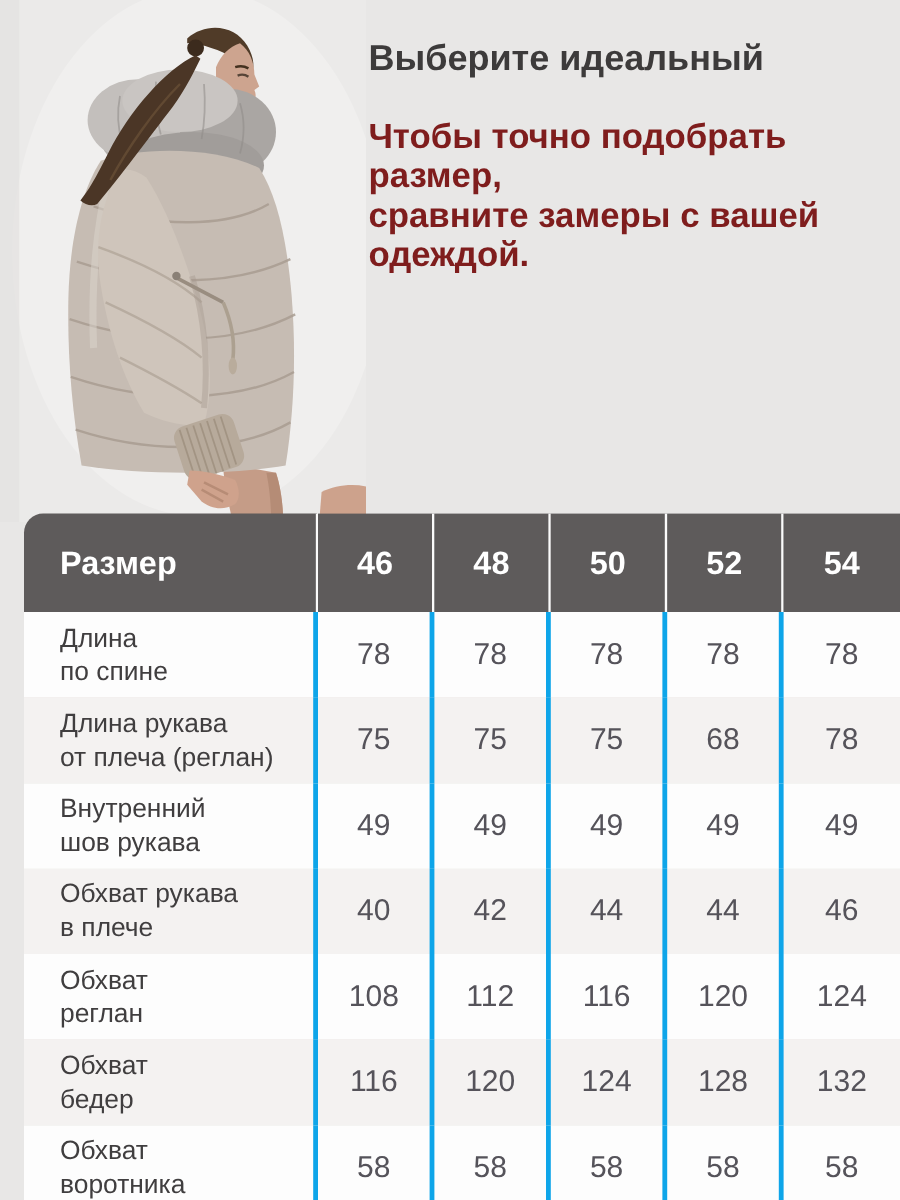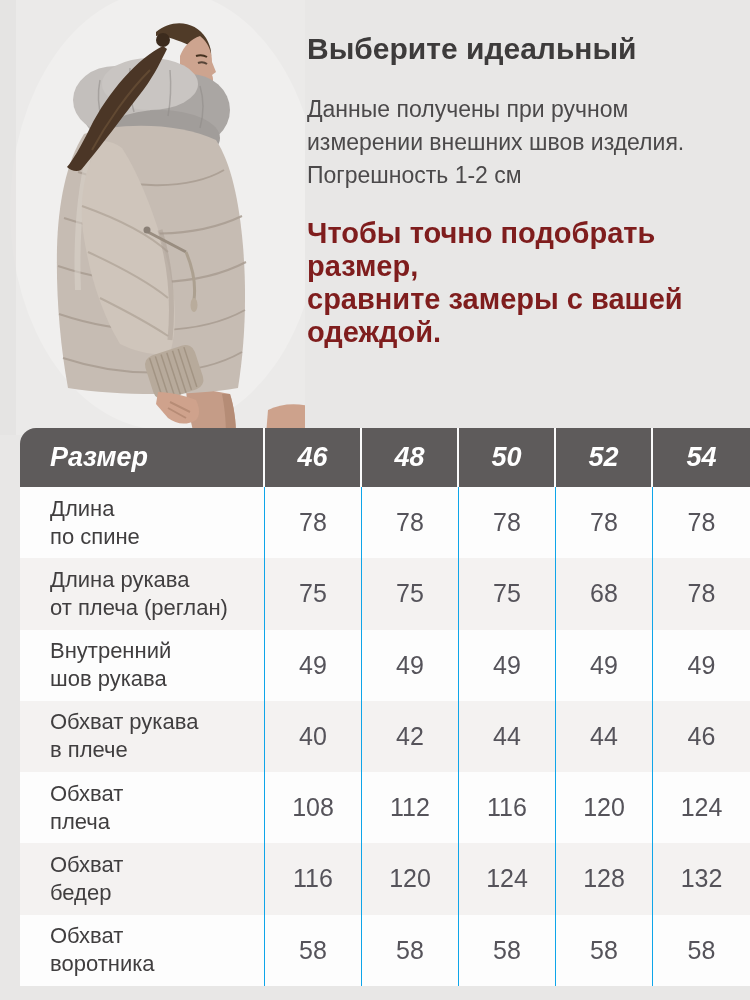--- a/index.html
+++ b/index.html
@@ -46,22 +46,21 @@
 
   
   .size-table {
     position: absolute;
     left: 20px; top: 428px;
     width: 730px;
   }
   .thead {
     display: grid;
     grid-template-columns: 245px 97px 97px 97px 97px 97px;
-    height: 59px;
-    font-style: italic;
+    height: 82px;
   }
   .th {
     background: #5e5b5b;
     color: #ffffff;
     font-weight: 700;
     font-size: 27px;
     display: flex;
     align-items: center;
     justify-content: center;
     border-right: 2px solid #fbfbfb;
@@ -76,21 +75,21 @@
     display: grid;
     grid-template-columns: 245px 97px 97px 97px 97px 97px;
     height: 71.28px;
   }
   .tr:nth-child(odd)  { background: #fdfdfd; }
   .tr:nth-child(even) { background: #f4f2f1; }
   .td {
     display: flex;
     align-items: center;
     justify-content: center;
-    border-right: 1px solid #0ea5e9;
+    border-right: 4px solid #0ea5e9;
     font-size: 25px;
     font-weight: 400;
     color: #55535a;
   }
   .td:last-child { border-right: none; }
   .td-label {
     justify-content: flex-start;
     padding-left: 30px;
     font-size: 22px;
     line-height: 28px;
@@ -175,25 +174,20 @@
   </g>
 
   <path d="M163 46 C138 58 108 92 90 128 C80 148 73 160 67 167 C71 171 77 172 81 170 C99 149 124 115 144 89 C155 74 162 59 167 49 Z" fill="#4b3626"></path>
   <path d="M150 70 C128 92 106 124 92 150" stroke="#6b5138" stroke-width="2" fill="none" opacity="0.7"></path>
 </svg>
 
 <div class="hero-text">
   <h1 class="hero-title">
     <span>Выберите идеальный</span><br>
   </h1>
-  <p class="hero-subtitle">
-    <span>Данные получены при ручном</span><br>
-    <span>измерении внешних швов изделия.</span><br>
-    <span>Погрешность 1-2 см</span>
-  </p>
   <p class="hero-note">
     <span>Чтобы точно подобрать размер,</span><br>
     <span>сравните замеры с вашей одеждой.</span>
   </p>
 </div>
 
 <div class="size-table">
   <div class="thead">
     <div class="th th-label">Размер</div>
     <div class="th">46</div>
@@ -243,21 +237,21 @@
         </div>
       <div class="td">40</div>
       <div class="td">42</div>
       <div class="td">44</div>
       <div class="td">44</div>
       <div class="td">46</div>
     </div>
 
     <div class="tr">
       <div class="td td-label">
-          <span><span>Обхват</span><br><span>плеча</span></span>
+          <span><span>Обхват</span><br><span>реглан</span></span>
         </div>
       <div class="td">108</div>
       <div class="td">112</div>
       <div class="td">116</div>
       <div class="td">120</div>
       <div class="td">124</div>
     </div>
 
     <div class="tr">
       <div class="td td-label">

